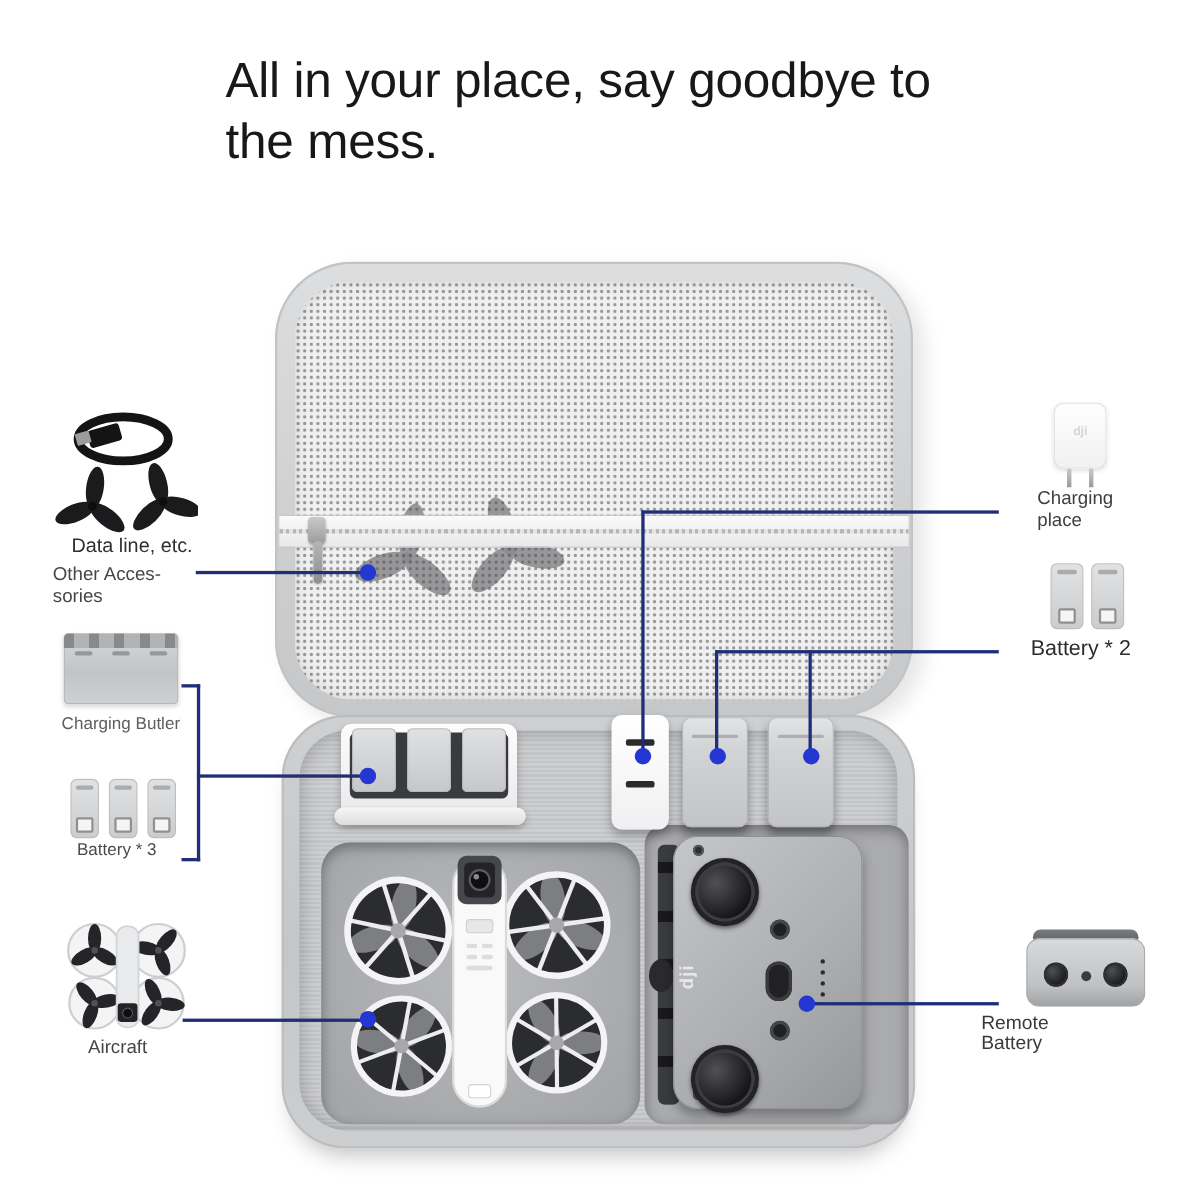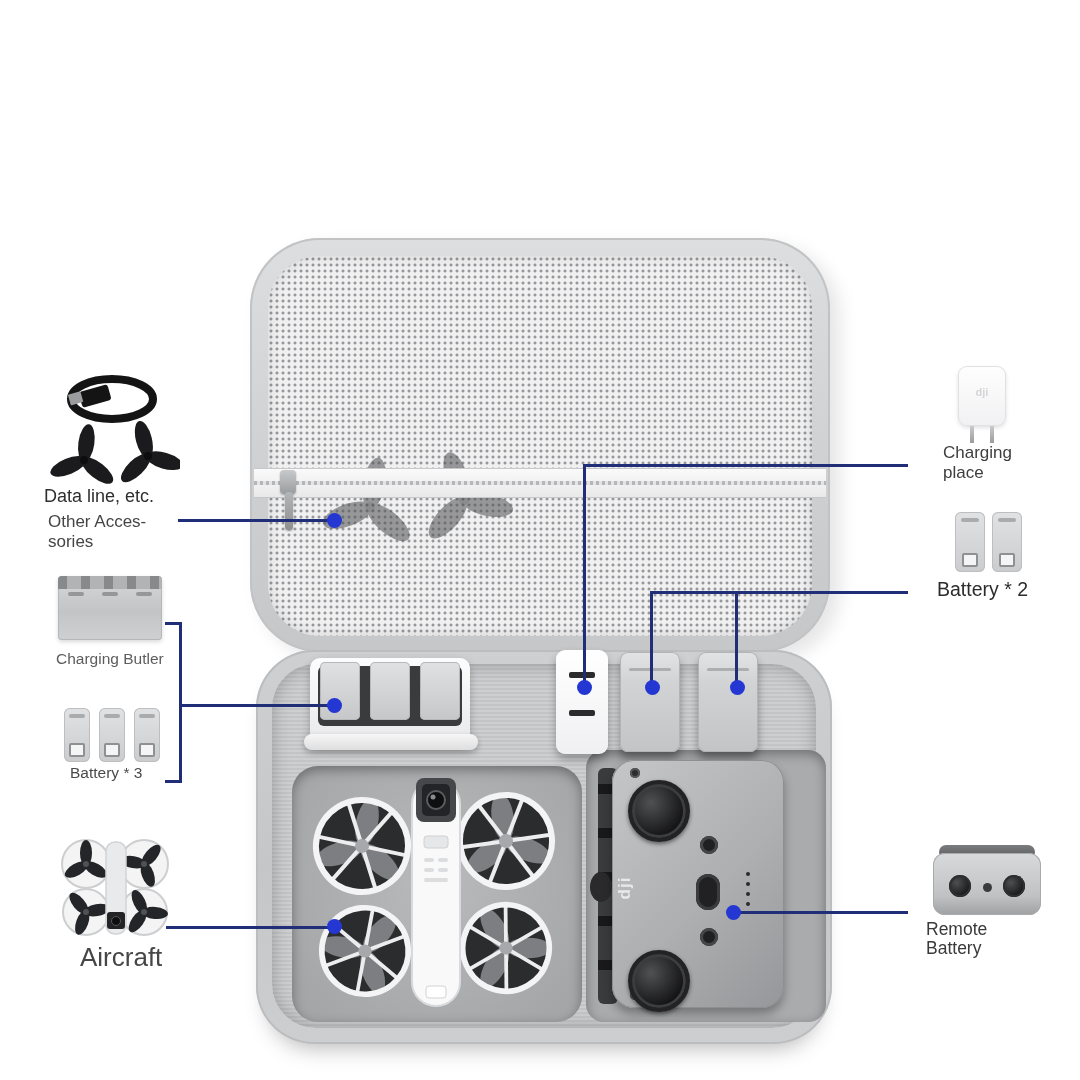--- a/index.html
+++ b/index.html
@@ -134,20 +134,24 @@
     background:linear-gradient(180deg,#7b7c7e,#5b5c5e);}
   .mini-stick{position:absolute;top:22px;width:22px;height:22px;border-radius:50%;
     background:radial-gradient(circle at 35% 35%,#4e4f51,#141416 75%);box-shadow:inset 0 0 0 2px #2e2f31;}
   .mini-center{position:absolute;left:50px;top:30px;width:9px;height:9px;border-radius:50%;background:#3a3b3d;}
 </style>
 </head>
 <body>
 
 <div id="canvas">
 
+  <div class="lbl title">
+    <div>All in your place, say goodbye to</div>
+    <div>the mess.</div>
+  </div>
   <div class="lbl subtitle">
   </div>
 
   <div class="abs lid"></div>
   <div class="abs mesh"></div>
 
   <svg class="abs mesh-props" viewBox="0 0 210 115">
     <g transform="translate(58,62) rotate(10)" fill="#4f5053">
       <ellipse cx="0" cy="-24" rx="11" ry="26"></ellipse>
       <g transform="rotate(120)">
@@ -282,21 +286,21 @@
       <g transform="rotate(120)">
           <ellipse cx="0" cy="-17" rx="8" ry="19"></ellipse>
         </g>
       <g transform="rotate(240)">
           <ellipse cx="0" cy="-17" rx="8" ry="19"></ellipse>
         </g>
       <circle r="4" fill="#0d0d0e"></circle>
     </g>
   </svg>
 
-  <div class="lbl" style="left:44px;top:486px;font-size:18px;color:#2f2f2f;">Data line, etc.</div>
+  <div class="lbl" style="left:65px;top:486px;font-size:18px;color:#2f2f2f;">Data line, etc.</div>
   <div class="lbl" style="left:48px;top:512px;font-size:17px;line-height:20px;color:#454545;">
     <div>Other Acces-</div>
     <div>sories</div>
   </div>
 
   <div class="abs butler-box">
     <div class="butler-top"></div>
     <div class="butler-slot" style="left:10px;"></div>
     <div class="butler-slot" style="left:44px;"></div>
     <div class="butler-slot" style="left:78px;"></div>
@@ -367,21 +371,21 @@
           <g transform="rotate(240)">
             <ellipse cx="0" cy="-11" rx="6" ry="13"></ellipse>
           </g>
         </g>
       <circle r="3" fill="#505154"></circle>
     </g>
     <rect x="50" y="6" width="20" height="92" rx="9" fill="#e9eaeb" stroke="#d2d3d5" stroke-width="1.5"></rect>
     <rect x="51" y="76" width="18" height="17" rx="3" fill="#232326"></rect>
     <circle cx="60" cy="85" r="4.5" fill="#0e0e10" stroke="#55565a"></circle>
   </svg>
-  <div class="lbl" style="left:80px;top:942px;font-size:26px;color:#464646;">Aircraft</div>
+  <div class="lbl" style="left:80px;top:942px;font-size:17px;color:#464646;">Aircraft</div>
 
   <div class="abs wall-charger">
     <div class="charger-logo">dji</div>
     <div class="prong" style="left:12px;"></div>
     <div class="prong" style="left:32px;"></div>
   </div>
   <div class="lbl" style="left:943px;top:443px;font-size:17px;line-height:20px;color:#3e3e3e;">
     <div>Charging</div>
     <div>place</div>
   </div>
@@ -397,21 +401,21 @@
   <div class="lbl" style="left:937px;top:578px;font-size:19.5px;color:#2c2c2c;">Battery * 2</div>
 
   <div class="abs" style="left:933px;top:843px;width:108px;height:76px;z-index:10;">
     <div class="mini-remote-bar"></div>
     <div class="mini-remote-body">
       <div class="mini-stick" style="left:16px;"></div>
       <div class="mini-stick" style="left:70px;"></div>
       <div class="mini-center"></div>
     </div>
   </div>
-  <div class="lbl" style="left:926px;top:920px;font-size:17.5px;line-height:19px;color:#3a3a3a;">
+  <div class="lbl" style="left:892px;top:920px;font-size:17.5px;line-height:19px;color:#3a3a3a;">
     <div>Remote</div>
     <div>Battery</div>
   </div>
 
   <div class="hline" style="left:178px;top:519px;width:156px;"></div>
   <div class="dot" style="left:327px;top:513px;"></div>
 
   <div class="vline" style="left:179px;top:622px;height:161px;"></div>
   <div class="hline" style="left:165px;top:622px;width:17px;"></div>
   <div class="hline" style="left:165px;top:780px;width:17px;"></div>

